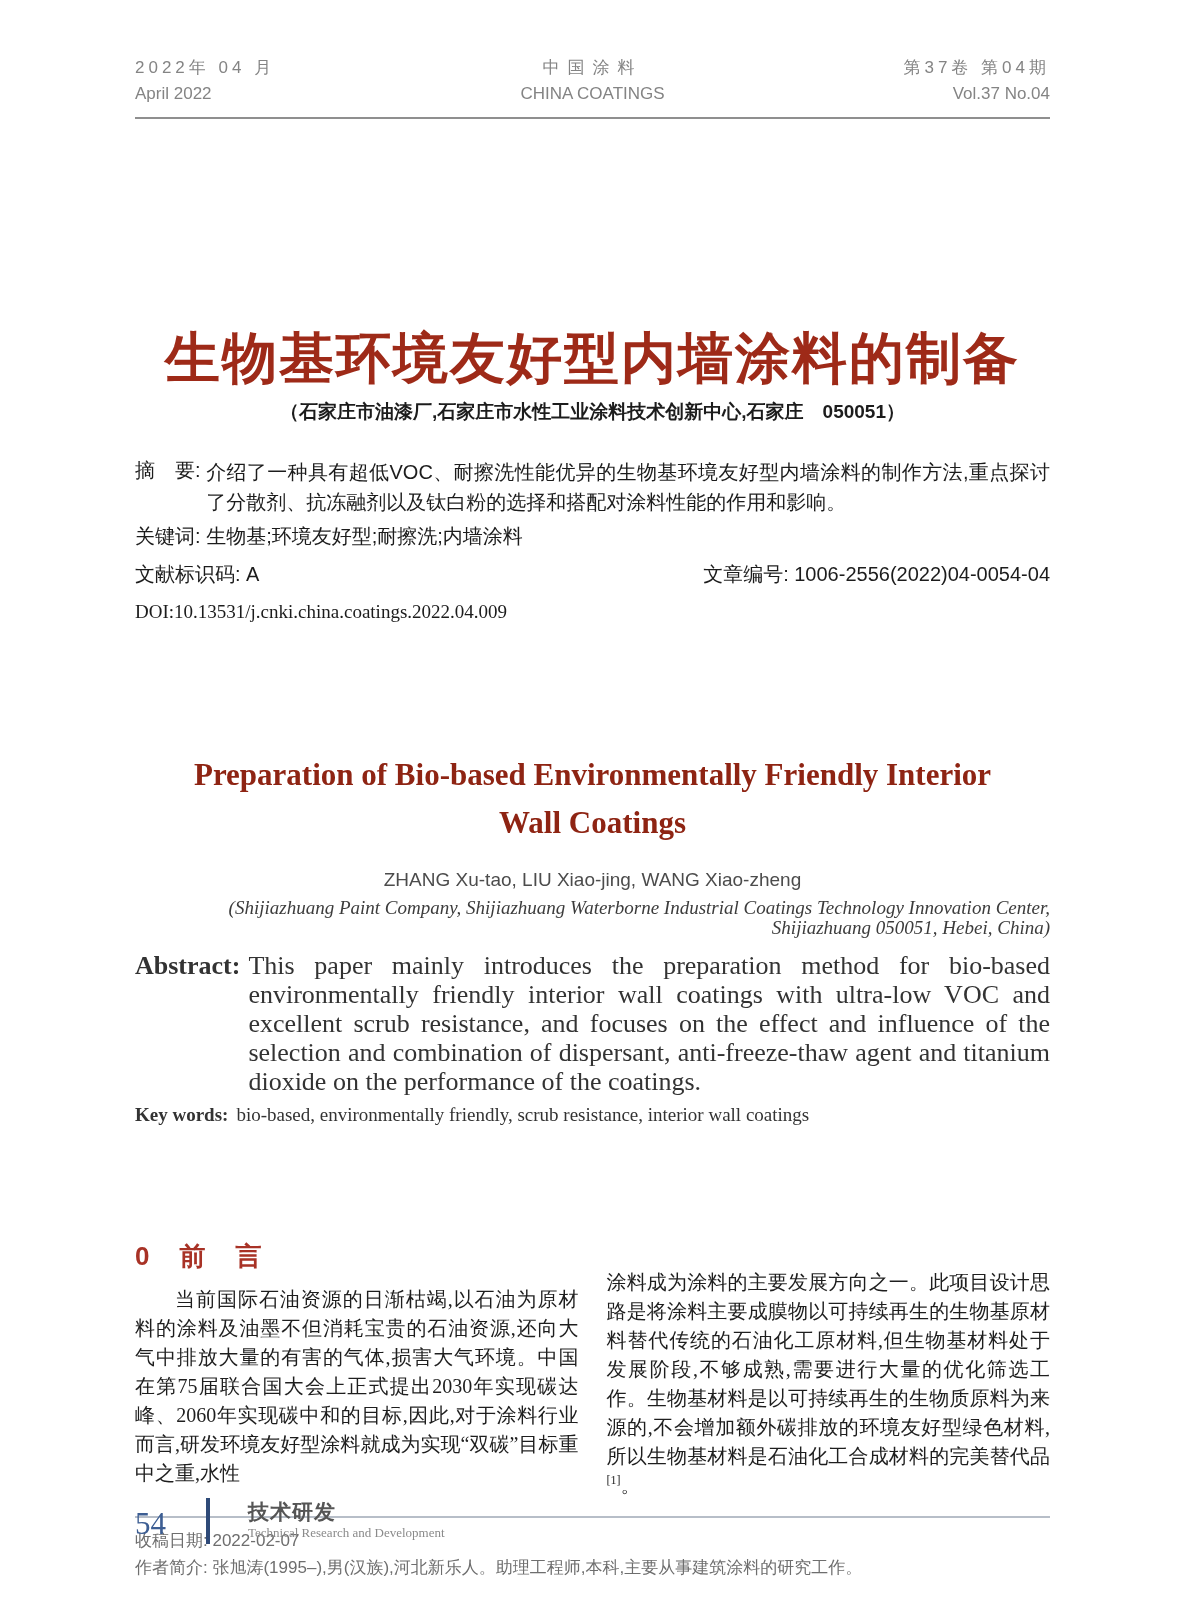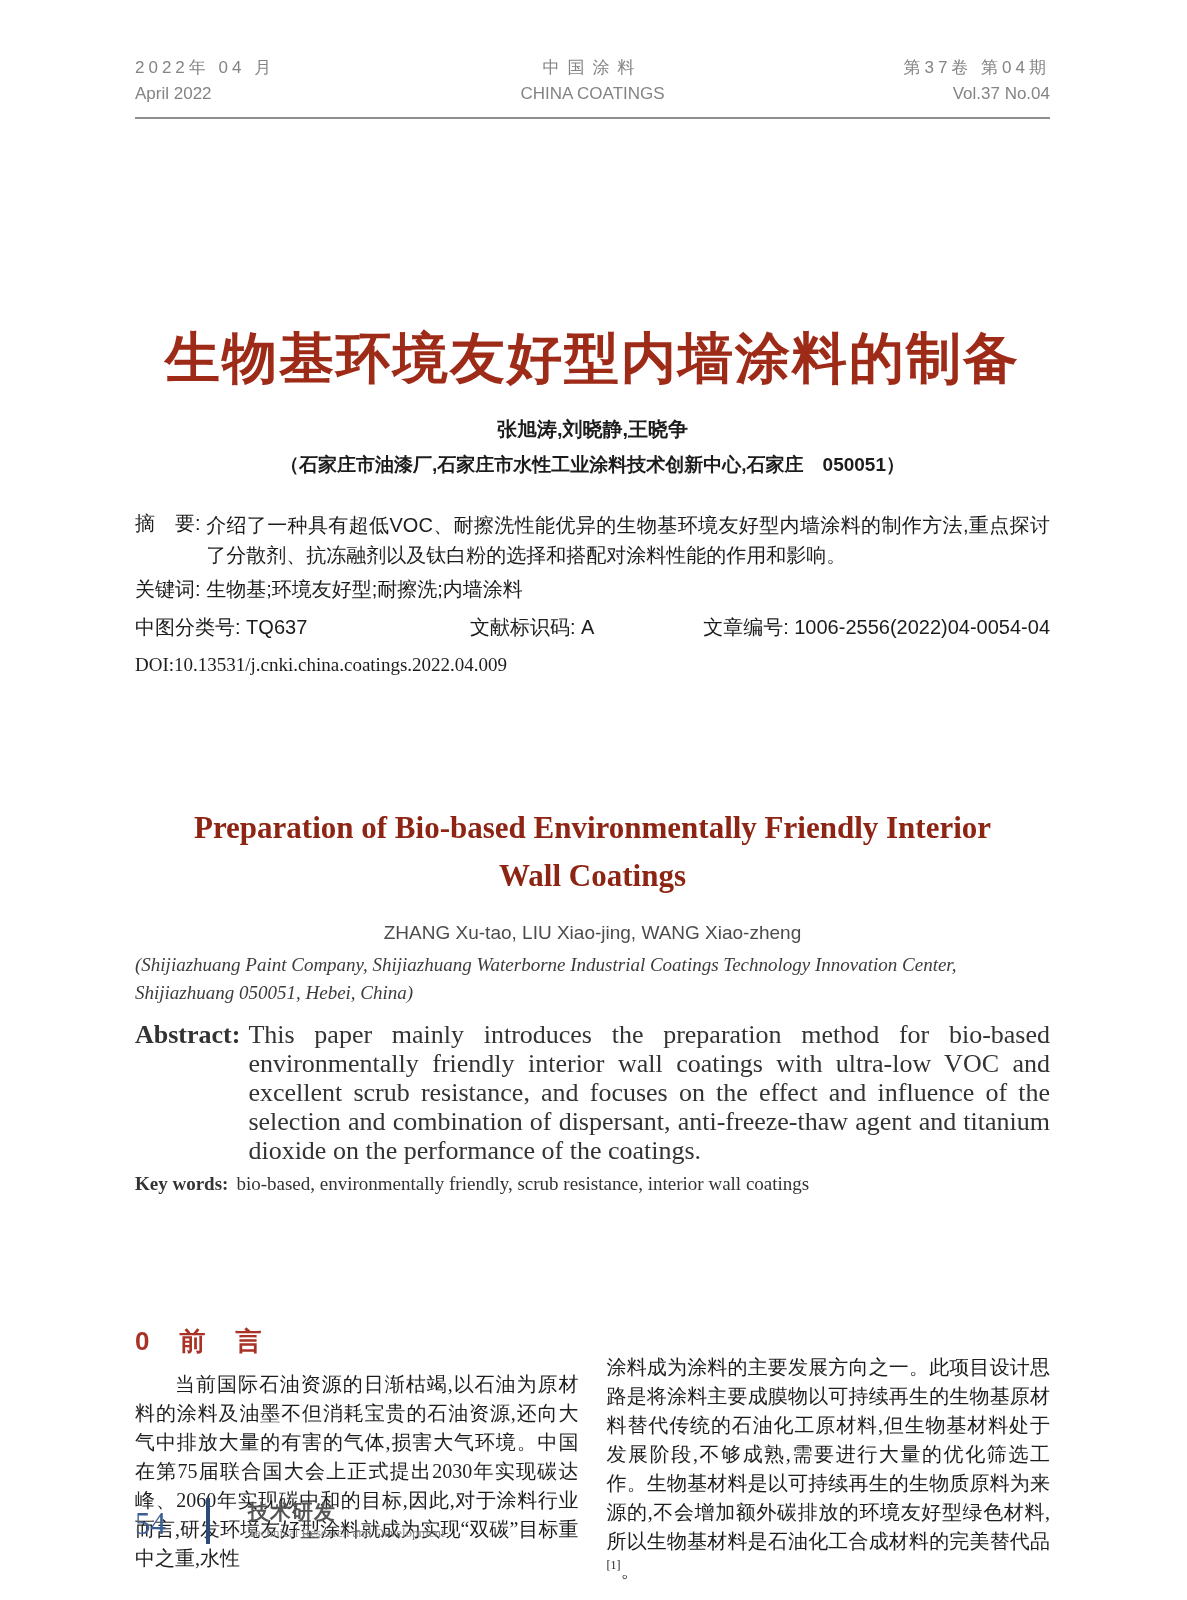--- a/index.html
+++ b/index.html
@@ -92,45 +92,45 @@
     color: #8e2413;
   }
   .authors-en {
     margin-top: 22px;
     text-align: center;
     font-size: 19px;
     color: #4c4c4c;
   }
   .affil-en {
     margin-top: 7px;
-    text-align: left;
+    text-align: right;
     font-family: "Liberation Serif", serif;
     font-style: italic;
     font-size: 19px;
-    line-height: 28px;
+    line-height: 20px;
     color: #3c3c3c;
   }
   .abstract-en {
     margin-top: 13px;
     font-family: "Liberation Serif", serif;
     font-size: 26px;
     color: #333333;
   }
   .abstract-en .label { font-weight: bold; padding-right: 8px; }
   .abstract-en .text  { line-height: 29px; }
   .kw-en { margin-top: 4px; font-family: "Liberation Serif", serif; font-size: 19px; line-height: 29px; color: #333333; }
   .kw-en .label { font-weight: bold; padding-right: 8px; }
 
   
   .section {
     margin-top: 112px;
     display: flex;
     gap: 28px;
   }
-  .colm { flex: 1 1 0; margin-top: 16px; }
+  .colm { flex: 1 1 0; }
   .sec-heading {
     font-size: 26px;
     font-weight: bold;
     color: #a83226;
     letter-spacing: 2px;
     line-height: 30px;
     margin-bottom: 14px;
     white-space: pre;
   }
   .body-par {
@@ -203,33 +203,31 @@
       <div class="cn">中国涂料</div>
       <div class="en">CHINA COATINGS</div>
     </div>
     <div class="col right">
       <div class="cn">第37卷 第04期</div>
       <div class="en">Vol.37  No.04</div>
     </div>
   </div>
 
   <h1 class="title-cn">生物基环境友好型内墙涂料的制备</h1>
-  <div class="authors-cn">张旭涛,刘晓静,王晓争</div>
   <div class="affil-cn">（石家庄市油漆厂,石家庄市水性工业涂料技术创新中心,石家庄　050051）</div>
 
   <div class="meta-cn">
     <div class="hang">
       <span class="label">摘　要: </span>
       <span class="text">介绍了一种具有超低VOC、耐擦洗性能优异的生物基环境友好型内墙涂料的制作方法,重点探讨了分散剂、抗冻融剂以及钛白粉的选择和搭配对涂料性能的作用和影响。</span>
     </div>
     <div class="kw-row">
       <span class="label">关键词: </span><span>生物基;环境友好型;耐擦洗;内墙涂料</span>
     </div>
     <div class="clc-row">
-      <span class="item first">中图分类号: TQ637</span>
       <span class="item second">文献标识码: A</span>
       <span class="item third">文章编号: 1006-2556(2022)04-0054-04</span>
     </div>
     <div class="doi-row">DOI:10.13531/j.cnki.china.coatings.2022.04.009</div>
   </div>
 
   <div class="title-en">
     <div>Preparation of Bio-based Environmentally Friendly Interior</div>
     <div>Wall Coatings</div>
   </div>

